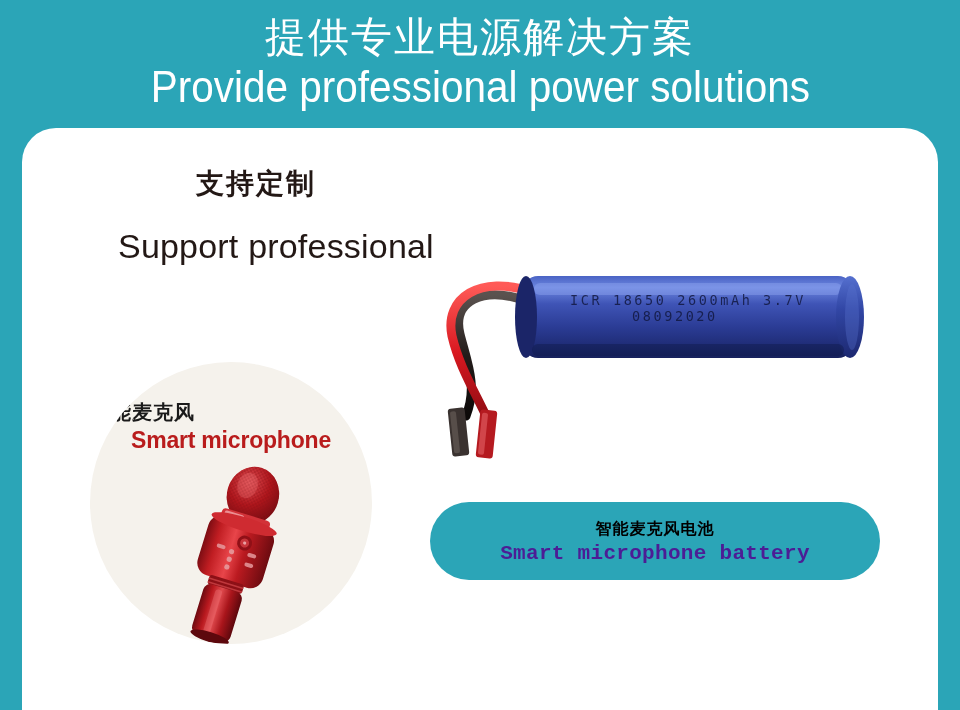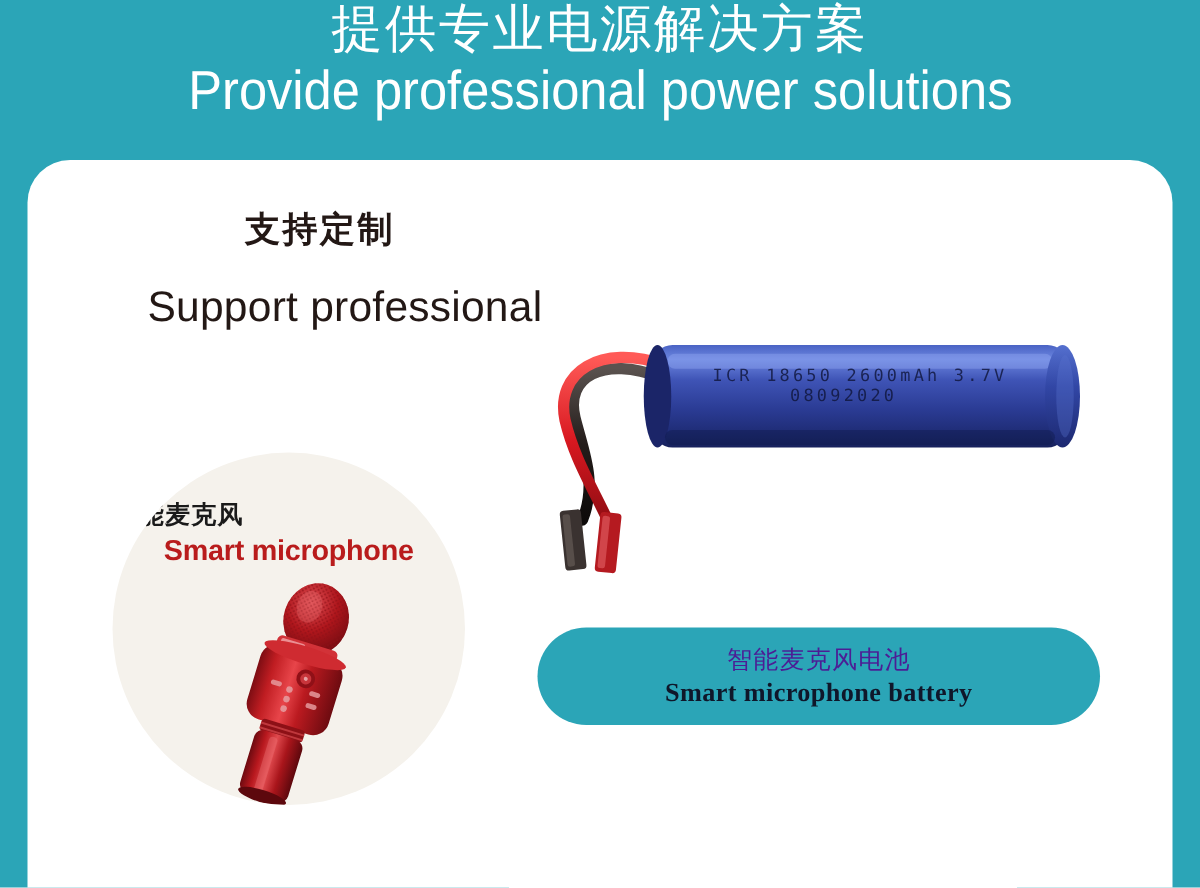--- a/index.html
+++ b/index.html
@@ -10,20 +10,21 @@
     overflow:hidden;
     position:relative;
   }
 
   
   .header{
     position:absolute;
     left:0;top:0;width:960px;height:128px;
     display:flex;flex-direction:column;
     align-items:center;justify-content:flex-start;
+    padding-top:14px;
     box-sizing:border-box;
   }
   .header-cn{
     color:#ffffff;
     font-size:41px;
     line-height:46px;
     letter-spacing:2px;
     font-weight:400;
     white-space:nowrap;
   }
@@ -114,33 +115,33 @@
   .pill{
     position:absolute;
     left:408px;top:374px;
     width:450px;height:78px;
     border-radius:39px;
     background:#2ba5b7;
     display:flex;flex-direction:column;
     align-items:center;justify-content:center;
   }
   .pill-cn{
+    color:#000000;
+    font-size:16px;
+    line-height:25px;
+    font-weight:700;
+    letter-spacing:1px;
+    white-space:nowrap;
+  }
+  .pill-en{
     color:#4c1d95;
-    font-size:20px;
-    line-height:25px;
-    font-weight:400;
-    letter-spacing:1px;
-    white-space:nowrap;
-  }
-  .pill-en{
-    color:#0f172a;
     font-size:21px;
     line-height:26px;
     font-weight:700;
-    font-family:Liberation Serif, serif;
+    font-family:Liberation Mono, monospace;
     letter-spacing:0.3px;
     white-space:nowrap;
   }
 </style>
 </head>
 <body>
 
 <div class="header">
   <div class="header-cn">提供专业电源解决方案</div>
   <div class="header-en">Provide professional power solutions</div>

